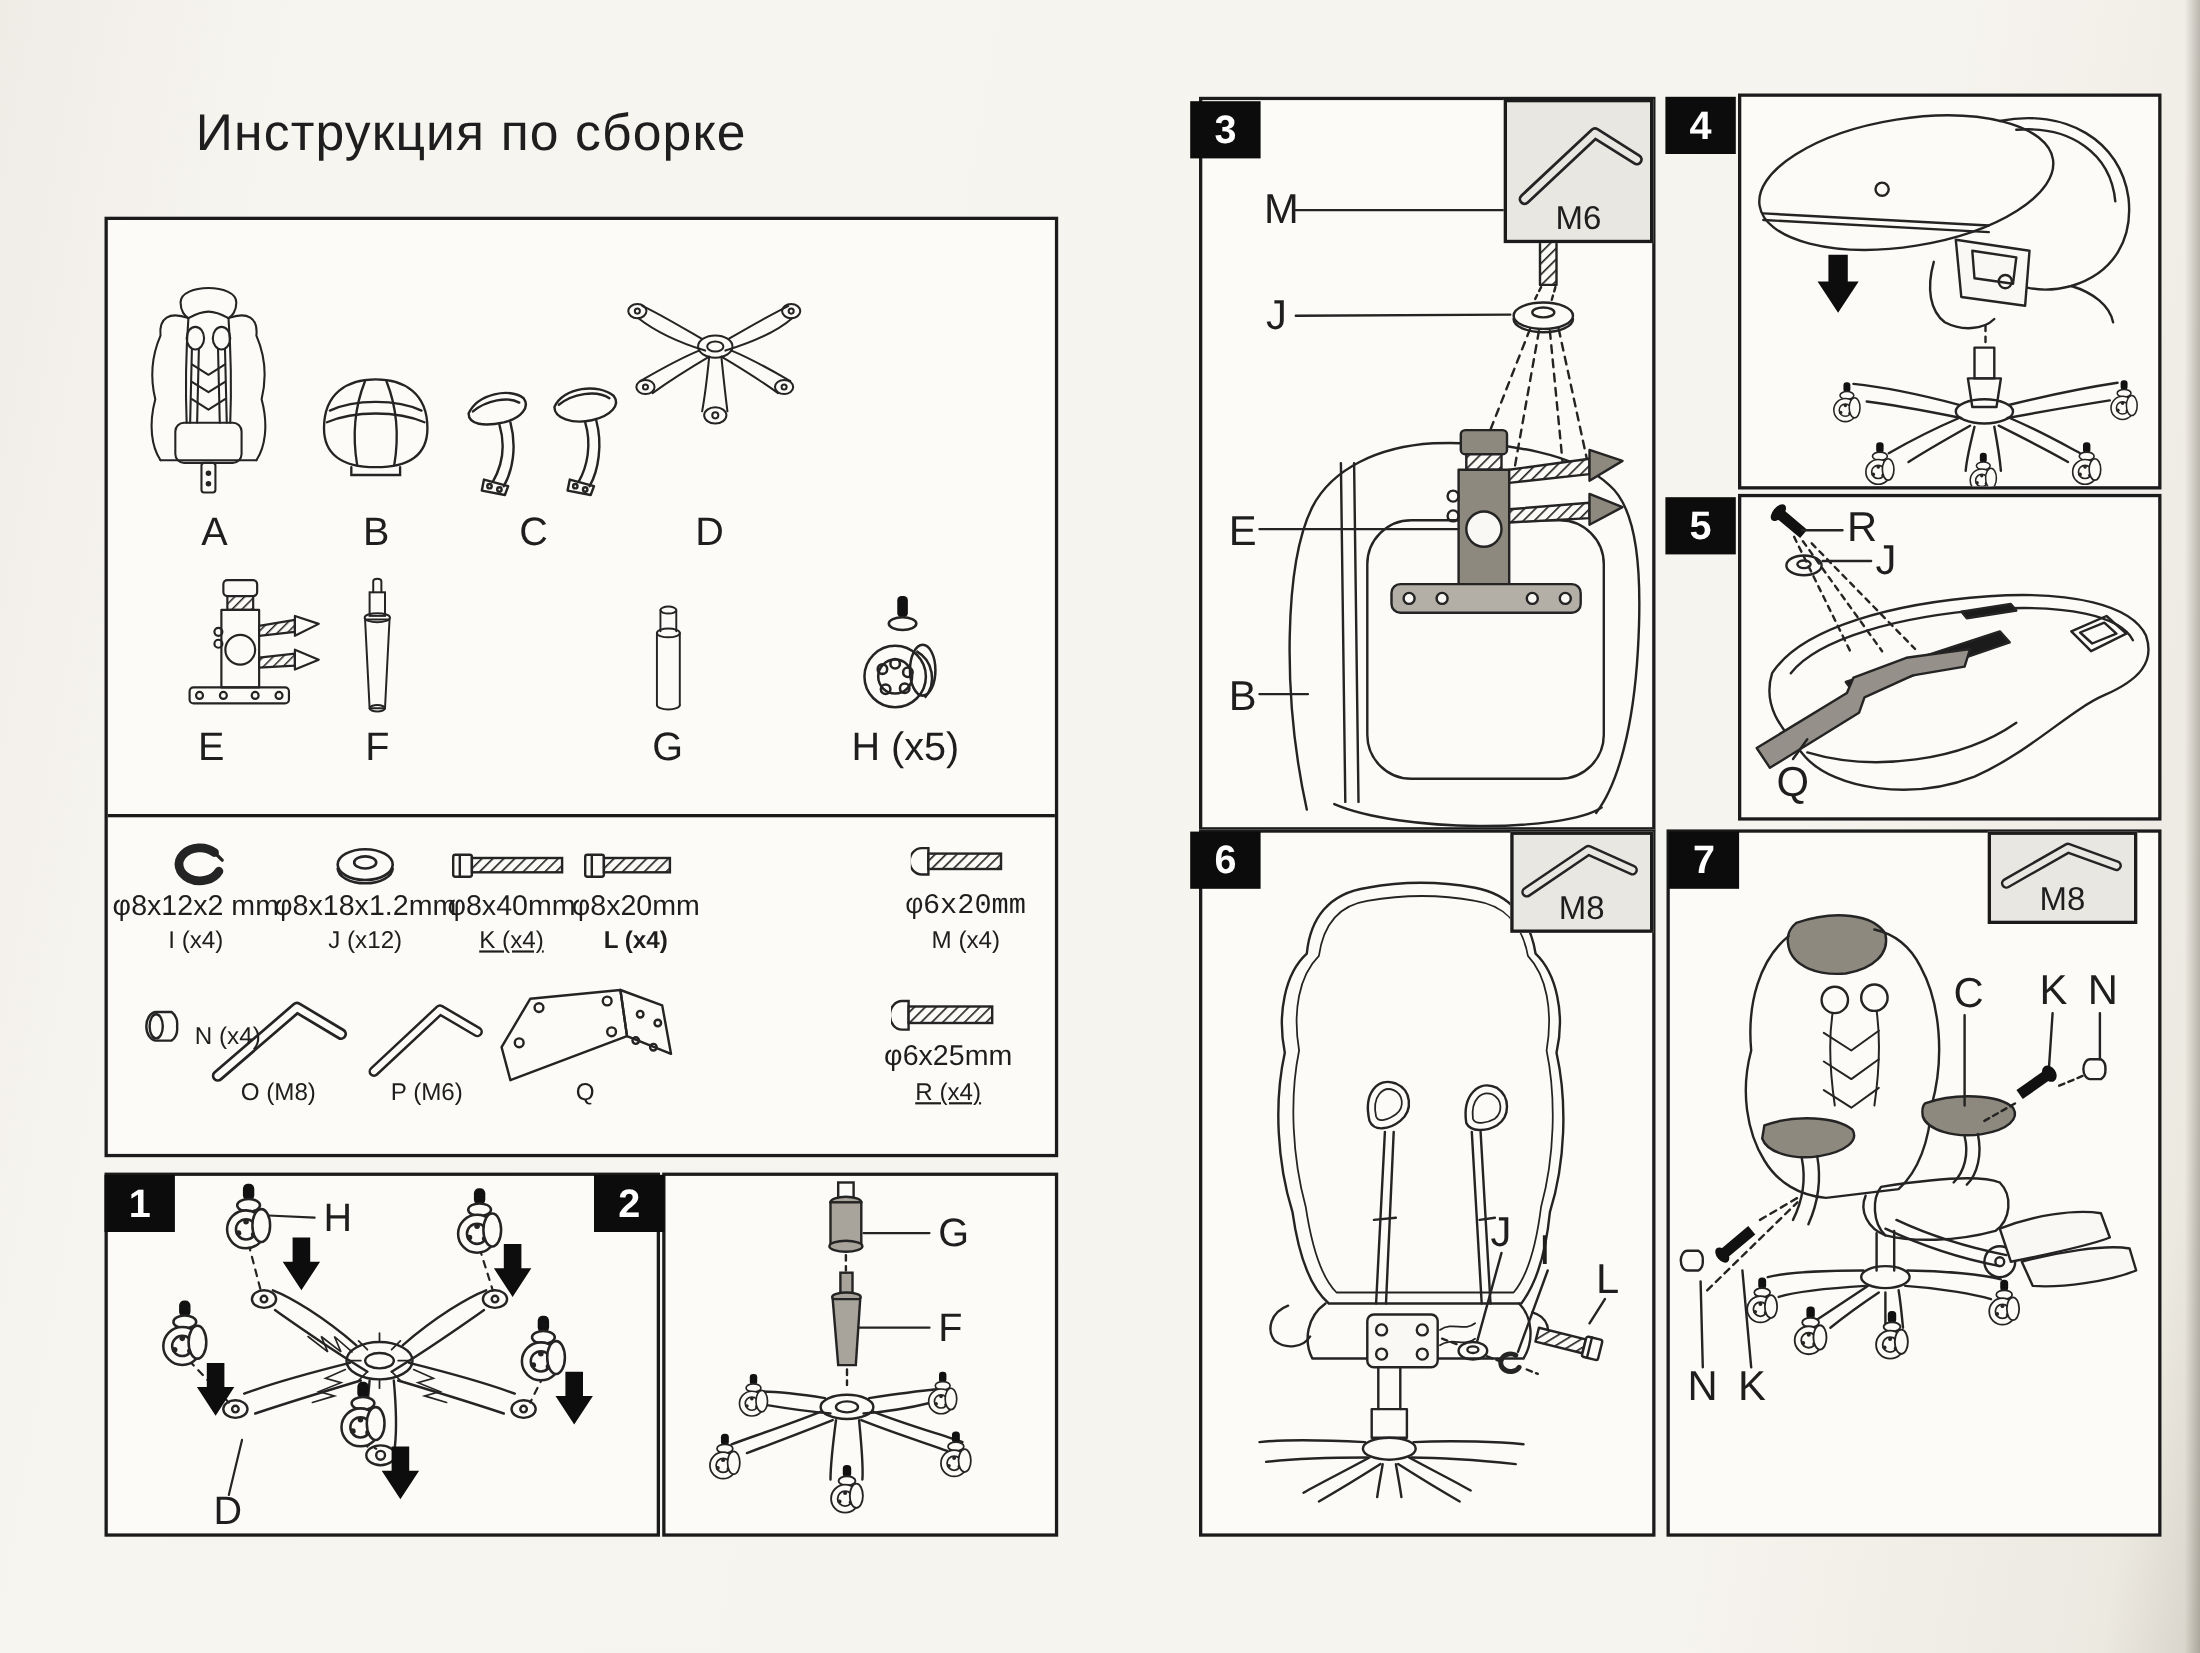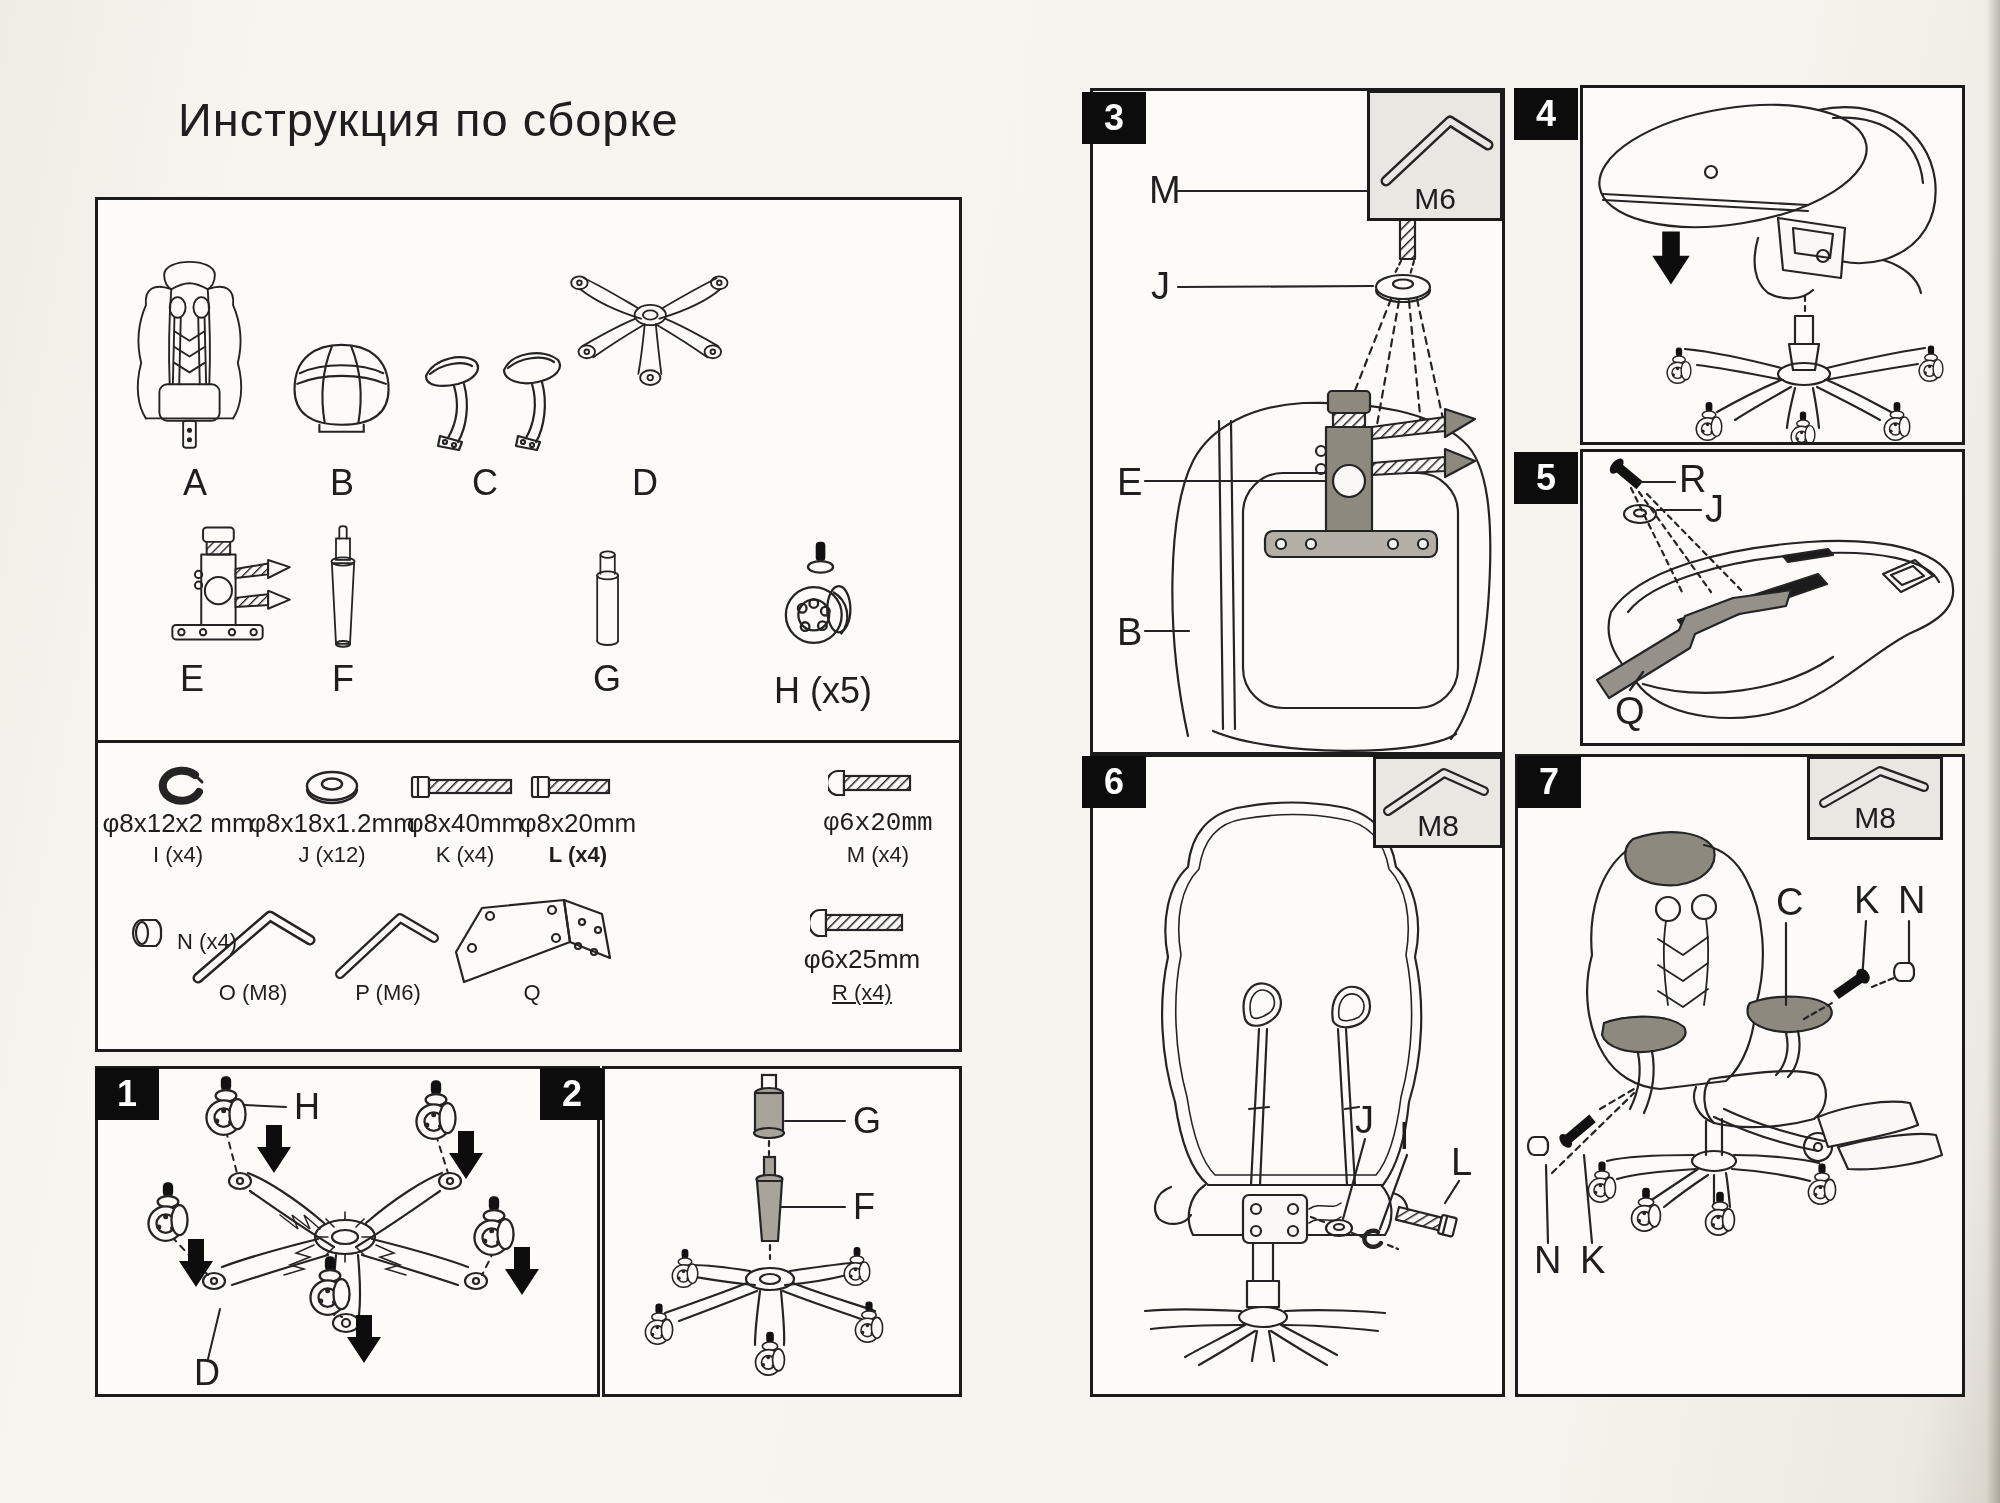--- a/index.html
+++ b/index.html
@@ -179,21 +179,21 @@
     </g>
   </svg>
 
   <div class="plabel" style="left:135px;top:462px;">A</div>
   <div class="plabel" style="left:282px;top:462px;">B</div>
   <div class="plabel" style="left:425px;top:462px;">C</div>
   <div class="plabel" style="left:585px;top:462px;">D</div>
   <div class="plabel" style="left:132px;top:658px;">E</div>
   <div class="plabel" style="left:283px;top:658px;">F</div>
   <div class="plabel" style="left:547px;top:658px;">G</div>
-  <div class="plabel" style="left:763px;top:658px;margin-top:12px;">H (x5)</div>
+  <div class="plabel" style="left:763px;top:658px;">H (x5)</div>
 
   <svg class="art" style="left:148px;top:762px;" width="62" height="52" viewBox="0 0 62 52">
     <g fill="none" stroke="#242424" stroke-linecap="round">
       <path d="M47,13 A19,15 0 1 0 51,30" stroke-width="8"></path>
       <path d="M47,13 L54,20" stroke-width="3"></path>
     </g>
   </svg>
   <svg class="art" style="left:300px;top:764px;" width="64" height="48" viewBox="0 0 64 48">
     <g fill="none" stroke="#242424" stroke-width="2.4">
       <ellipse cx="32" cy="22" rx="25" ry="14"></ellipse>
@@ -255,21 +255,21 @@
       <path d="M16,4 L10,4 A11,13 0 0 0 10,30 L16,30 Z"></path>
       <rect x="16" y="9" width="76" height="15" fill="url(#hatch)"></rect>
     </g>
   </svg>
 
   <div class="hcol hsize" style="left:93px;top:808px;">φ8x12x2 mm</div>
   <div class="hcol hlabel" style="left:93px;top:842px;">I (x4)</div>
   <div class="hcol hsize" style="left:247px;top:808px;">φ8x18x1.2mm</div>
   <div class="hcol hlabel" style="left:247px;top:842px;">J (x12)</div>
   <div class="hcol hsize" style="left:380px;top:808px;">φ8x40mm</div>
-  <div class="hcol hlabel" style="left:380px;top:842px;">K (x4)</div>
+  <div class="hcol hlabel" style="left:380px;top:842px;text-decoration:underline;">K (x4)</div>
   <div class="hcol hsize" style="left:493px;top:808px;">φ8x20mm</div>
   <div class="hcol hlabel" style="left:493px;top:842px;font-weight:bold;">L (x4)</div>
   <div class="hcol hsize" style="left:793px;top:808px;font-family:Liberation Mono, monospace;">φ6x20mm</div>
   <div class="hcol hlabel" style="left:793px;top:842px;">M (x4)</div>
   <div class="hcol hlabel" style="left:67px;top:929px;text-align:right;">N (x4)</div>
   <div class="hcol hlabel" style="left:168px;top:980px;">O (M8)</div>
   <div class="hcol hlabel" style="left:303px;top:980px;">P (M6)</div>
   <div class="hcol hlabel" style="left:447px;top:980px;">Q</div>
   <div class="hcol hsize" style="left:777px;top:944px;">φ6x25mm</div>
   <div class="hcol hlabel" style="left:777px;top:980px;text-decoration:underline;">R (x4)</div>

